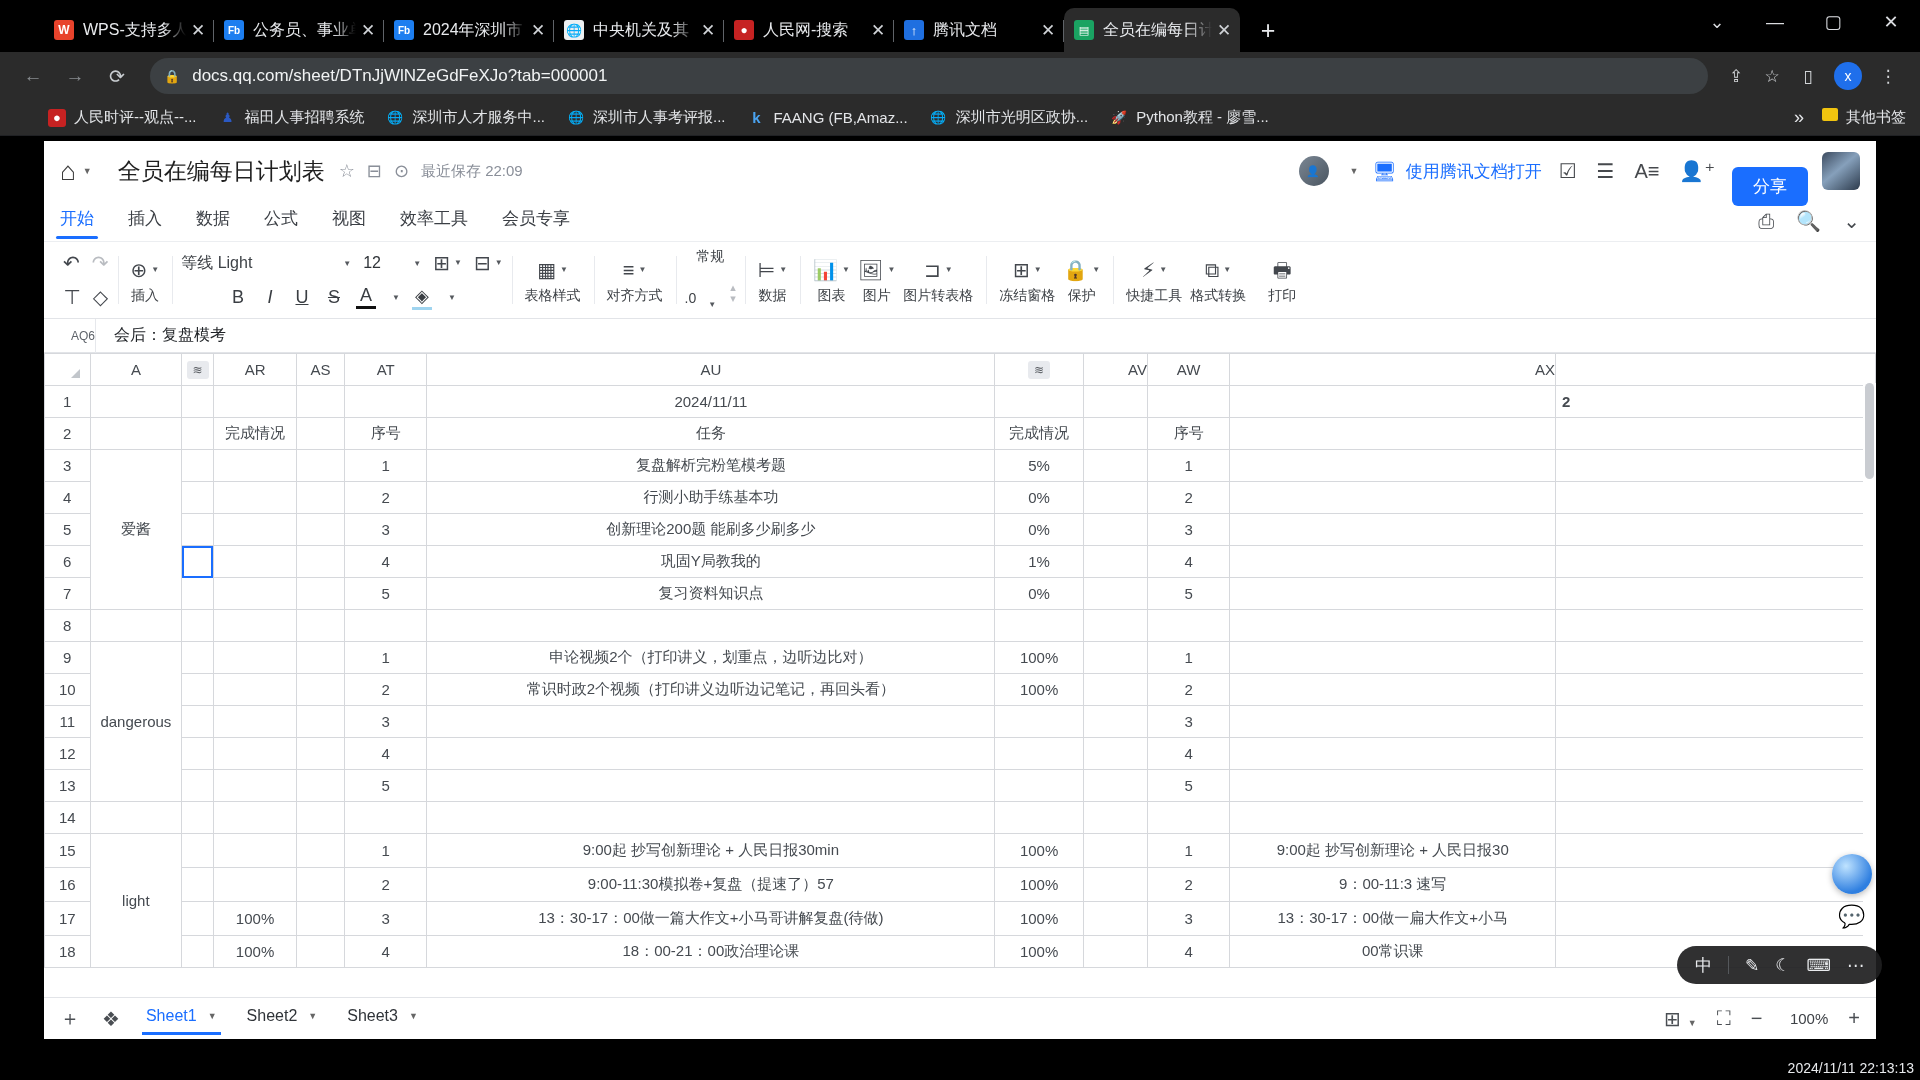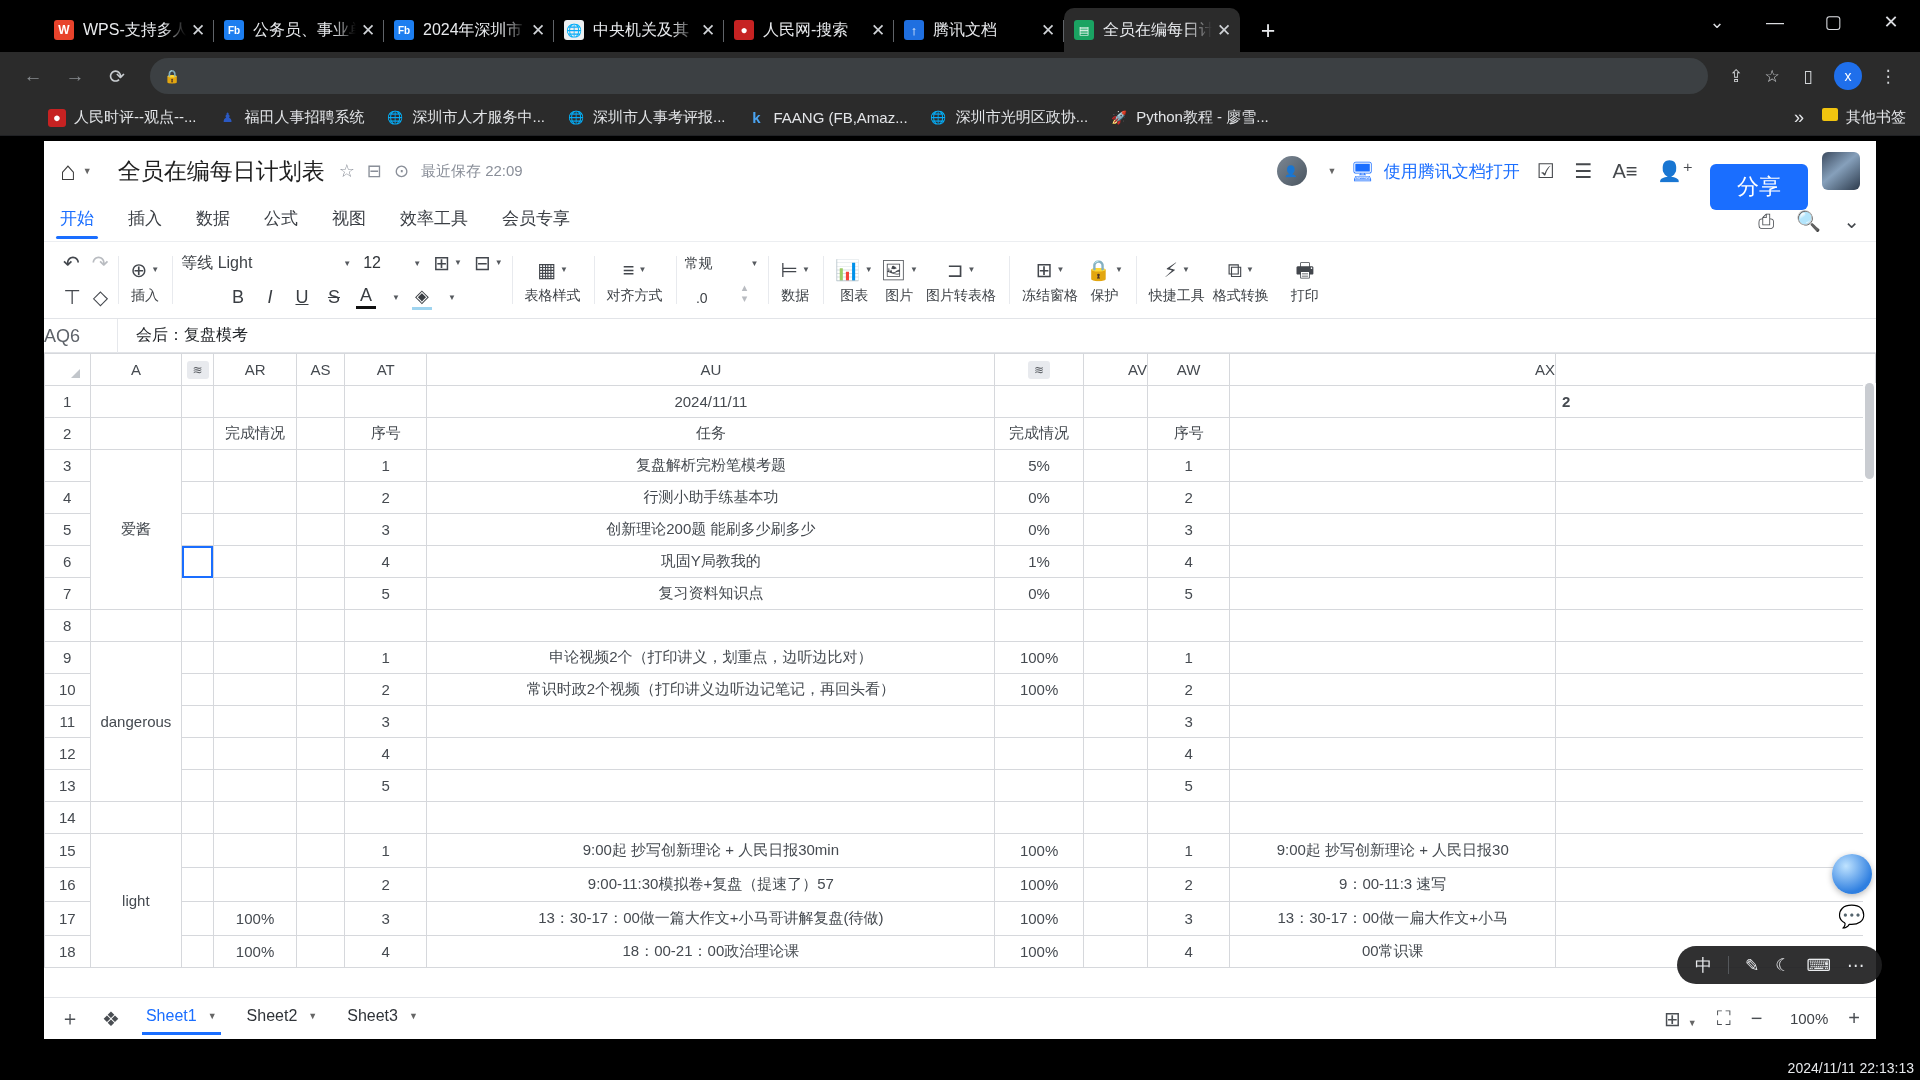--- a/index.html
+++ b/index.html
@@ -147,22 +147,22 @@
   .collab {
     width: 30px; height: 30px; border-radius: 50%;
     background: linear-gradient(135deg,#7b8794,#4a5560);
     display: flex; align-items: center; justify-content: center;
     color: #fff; font-size: 11px;
   }
   .openintdoc { display: flex; align-items: center; color: #1a6eff; font-size: 17px; gap: 9px; }
   .openintdoc .moni { font-size: 19px; color: #1a6eff; }
   .hdrico { color: #46494d; font-size: 20px; padding: 0 3px; }
   .sharebtn {
-    background: #1a6eff; color: #fff; font-size: 22px;
-    padding: 8px 27px; border-radius: 6px; border: none; margin-top: 31px;
+    background: #1a6eff; color: #fff; font-size: 17px;
+    padding: 8px 21px; border-radius: 6px; border: none; margin-top: 31px;
   }
   .userpic {
     width: 38px; height: 38px; border-radius: 6px;
     background: linear-gradient(140deg,#3c4a5e,#86a0bb 45%,#2c3a4b);
   }
 
   
   .menubar {
     height: 40px; display: flex; align-items: center;
     padding: 0 16px; gap: 34px; position: relative;
@@ -206,21 +206,21 @@
   .bi { font-size: 18px; color: #3a3e43; width: 20px; text-align: center; }
   .underA { border-bottom: 3px solid #111; }
   .underFill { border-bottom: 3px solid #9fd4ef; }
 
   
   .formulabar {
     height: 34px; display: flex; align-items: center;
     border-bottom: 1px solid #e2e4e8; font-size: 16px; color: #2f3338;
   }
   .namebox {
-    width: 74px; text-align: left; color: #5e636a; font-size: 18px;
+    width: 52px; text-align: right; color: #5e636a; font-size: 12px;
     border-right: 1px solid #e6e8ec; line-height: 34px; height: 34px;
   }
   .fcontent { padding-left: 18px; color: #1f2226; }
 
   
   .gridwrap { position: relative; width: 1832px; height: 622px; overflow: hidden; }
   table.sheet { border-collapse: collapse; table-layout: fixed; }
   table.sheet td, table.sheet th {
     border: 1px solid #d6d8dc; font-weight: normal;
     font-size: 15px; color: #454a50; height: 32px; padding: 0;
@@ -376,20 +376,21 @@
     </div>
   </div>
 
   <div class="omnirow">
     <div class="navbtn disabled">←</div>
     <div class="navbtn disabled">→</div>
     <div class="navbtn">⟳</div>
 
     <div class="omnibox">
       <span class="lock">🔒</span>
+      <span class="url">docs.qq.com/sheet/DTnJjWlNZeGdFeXJo?tab=000001</span>
     </div>
 
     <div class="omniright">
       <div class="oicon">⇪</div>
       <div class="oicon">☆</div>
       <div class="oicon">▯</div>
       <div class="avatarblue">x</div>
       <div class="oicon">⋮</div>
     </div>
   </div>
@@ -532,21 +533,21 @@
 
       <div class="rgroup">
         <div class="rcol">
           <span class="rico">≡<span class="tinycaret">▼</span></span>
           <span class="rlbl">对齐方式</span>
         </div>
       </div>
 
       <div class="rgroup">
         <div class="r2">
-          <div class="r2row" style="justify-content:space-between;gap:34px;">
+          <div class="r2row" style="justify-content:space-between;gap:34px;flex-direction:column;">
             <span class="rlbl">常规</span>
             <span class="tinycaret">▼</span>
           </div>
           <div class="r2row" style="justify-content:center;gap:34px;">
             <span class="rlbl">.0</span>
             <span class="rico dim" style="font-size:11px;line-height:11px;flex-direction:column;">▴<br>▾</span>
           </div>
         </div>
       </div>
 

